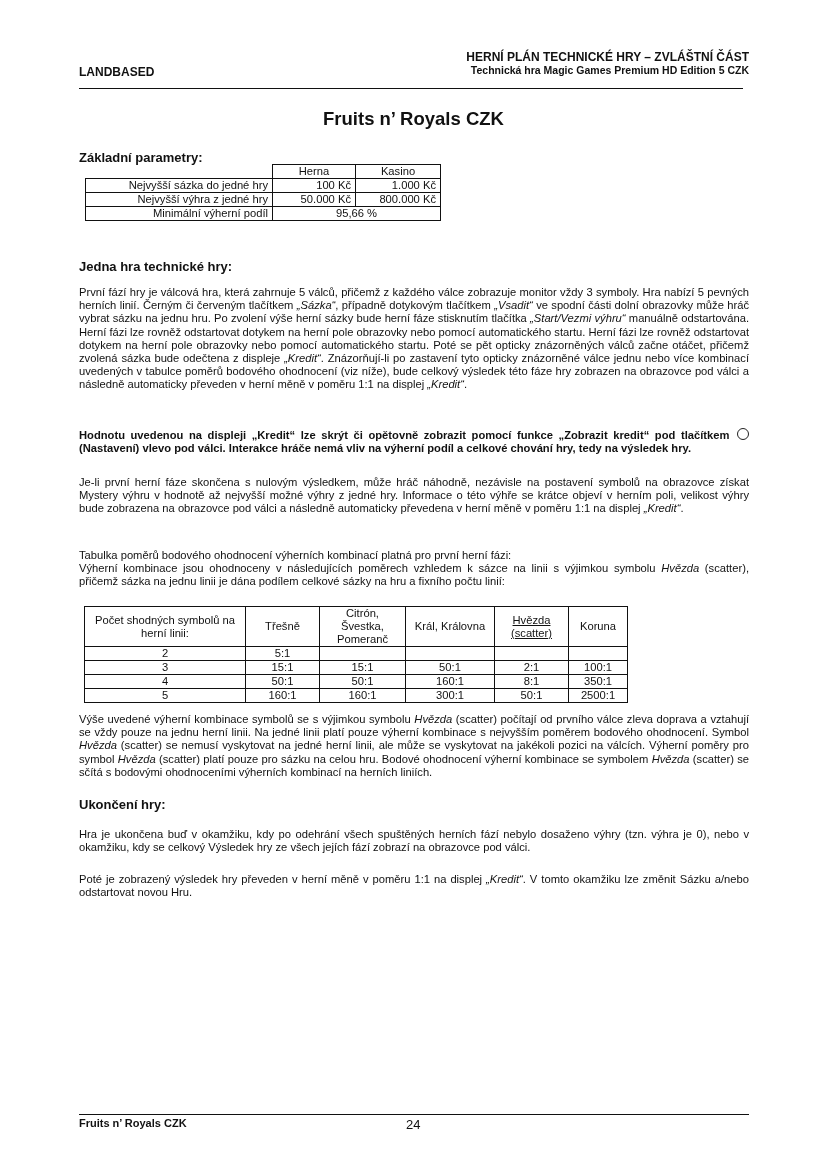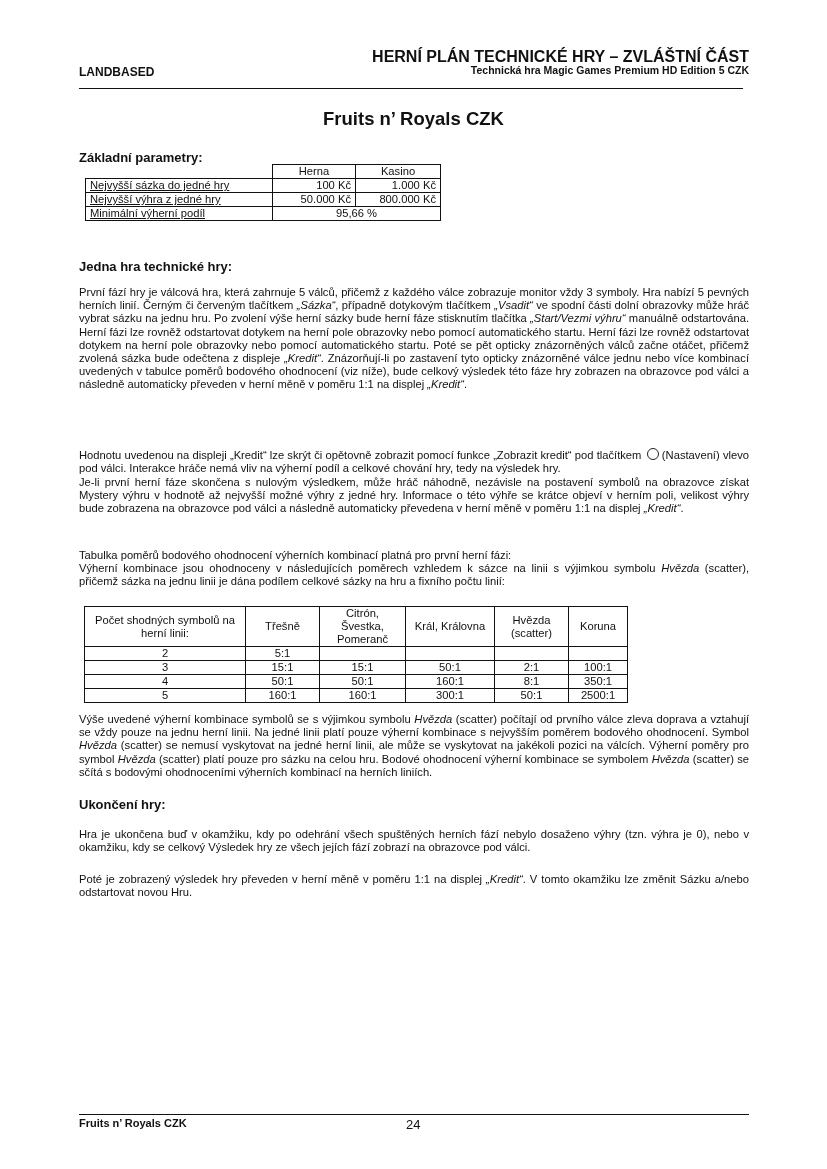--- a/index.html
+++ b/index.html
@@ -1,46 +1,46 @@
 <!DOCTYPE html>
 <html><head>
 <meta charset="utf-8">
 <style>
   html, body { margin: 0; padding: 0; background: #ffffff; }
   body { width: 827px; height: 1169px; position: relative; overflow: hidden;
          font-family: "Liberation Sans", sans-serif; color: #111; }
   .hdr-left { position: absolute; left: 79px; top: 65px; font-size: 12px; font-weight: bold; }
   .hdr-right { position: absolute; right: 78px; top: 50px; text-align: right; font-weight: bold; }
-  .hdr-right .l1 { font-size: 16px; line-height: 14px; }
+  .hdr-right .l1 { font-size: 12px; line-height: 14px; }
   .hdr-right .l2 { font-size: 10.5px; line-height: 13px; }
   .hdr-rule { position: absolute; left: 79px; right: 84px; top: 88px; border-top: 1px solid #111; }
   .title { position: absolute; left: 0; width: 827px; top: 108px; text-align: center; font-size: 18.5px; font-weight: bold; }
   .h2 { position: absolute; left: 79px; font-size: 13px; font-weight: bold; }
   .para { position: absolute; left: 79px; width: 670px; font-size: 11.2px; line-height: 13.2px; text-align: justify; }
   .para i { font-style: italic; }
   .gear { display: inline-block; width: 10px; height: 10px; border: 1.5px solid #222; border-radius: 50%; vertical-align: -1px; margin-left: 2px; }
 
   table { border-collapse: collapse; position: absolute; font-size: 11.2px; }
   td { border: 1px solid #111; padding: 0 4px; height: 13px; line-height: 13px; }
   .params { left: 85px; top: 164px; }
-  .params td.lbl { width: 178px; text-align: left; border-left: 1.5px solid #111; text-decoration: underline; }
+  .params td.lbl { width: 178px; text-align: right; border-left: 1.5px solid #111; }
   .params td.v { width: 74px; text-align: right; }
   .params td.v2 { width: 76px; text-align: right; }
   .params td.hd { text-align: center; border-top: 1.5px solid #111; margin-top: 25px; }
   .params td.nob { border: none; border-bottom: 1px solid #111; }
   .params td.c { text-align: center; }
 
   .pay { left: 84px; top: 606px; }
   .pay td { text-align: center; }
   .pay tr.head td { height: 28px; line-height: 13px; }
   .pay .c0 { width: 152px; }
   .pay .c1 { width: 65px; }
   .pay .c2 { width: 77px; }
   .pay .c3 { width: 80px; }
-  .pay .c4 { width: 65px; }
+  .pay .c4 { width: 65px; text-decoration: underline; }
   .pay .c5 { width: 50px; }
 
   .ftr-rule { position: absolute; left: 79px; right: 78px; top: 1114px; border-top: 1px solid #111; }
   .ftr-left { position: absolute; left: 79px; top: 1117px; font-size: 11px; font-weight: bold; }
   .ftr-page { position: absolute; left: 406px; top: 1117px; font-size: 13px; font-weight: normal; }
 </style>
 </head>
 <body>
 
 <div class="hdr-left">LANDBASED</div>
@@ -75,21 +75,21 @@
     <td class="lbl" style="border-bottom:1.5px solid #111;">Minimální výherní podíl</td>
     <td class="c" colspan="2" style="border-left:1.5px solid #111; border-right:1.5px solid #111; border-bottom:1.5px solid #111;margin-left:32px;">95,66 %</td>
   </tr>
 </tbody>
   </table>
 
 <div class="h2" style="top:259px;">Jedna hra technické hry:</div>
 
 <div class="para" style="top:286px;"><span>První fází hry je válcová hra, která zahrnuje 5 válců, přičemž z každého válce zobrazuje monitor vždy 3 symboly. Hra nabízí 5 pevných herních linií. Černým či červeným tlačítkem </span><i>„Sázka“</i><span>, případně dotykovým tlačítkem </span><i>„Vsadit“</i><span> ve spodní části dolní obrazovky může hráč vybrat sázku na jednu hru. Po zvolení výše herní sázky bude herní fáze stisknutím tlačítka </span><i>„Start/Vezmi výhru“</i><span> manuálně odstartována. Herní fázi lze rovněž odstartovat dotykem na herní pole obrazovky nebo pomocí automatického startu. Herní fázi lze rovněž odstartovat dotykem na herní pole obrazovky nebo pomocí automatického startu. Poté se pět opticky znázorněných válců začne otáčet, přičemž zvolená sázka bude odečtena z displeje </span><i>„Kredit“</i><span>. Znázorňují-li po zastavení tyto opticky znázorněné válce jednu nebo více kombinací uvedených v tabulce poměrů bodového ohodnocení (viz níže), bude celkový výsledek této fáze hry zobrazen na obrazovce pod válci a následně automaticky převeden v herní měně v poměru 1:1 na displej </span><i>„Kredit“</i><span>.</span></div>
 
-<div class="para" style="top:448px;"><span>Hodnotu uvedenou na displeji „Kredit“ lze skrýt či opětovně zobrazit pomocí funkce „Zobrazit kredit“ pod tlačítkem</span> <span class="gear"></span> <span>(Nastavení) vlevo pod válci. Interakce hráče nemá vliv na výherní podíl a celkové chování hry, tedy na výsledek hry.</span></div>
+<div class="para" style="top:428px;font-weight:bold;"><span>Hodnotu uvedenou na displeji „Kredit“ lze skrýt či opětovně zobrazit pomocí funkce „Zobrazit kredit“ pod tlačítkem</span> <span class="gear"></span> <span>(Nastavení) vlevo pod válci. Interakce hráče nemá vliv na výherní podíl a celkové chování hry, tedy na výsledek hry.</span></div>
 
 <div class="para" style="top:476px;"><span>Je-li první herní fáze skončena s nulovým výsledkem, může hráč náhodně, nezávisle na postavení symbolů na obrazovce získat Mystery výhru v hodnotě až nejvyšší možné výhry z jedné hry. Informace o této výhře se krátce objeví v herním poli, velikost výhry bude zobrazena na obrazovce pod válci a následně automaticky převedena v herní měně v poměru 1:1 na displej </span><i>„Kredit“</i><span>.</span></div>
 
 <div class="para" style="top:549px;"><div>Tabulka poměrů bodového ohodnocení výherních kombinací platná pro první herní fázi:</div><span>Výherní kombinace jsou ohodnoceny v následujících poměrech vzhledem k sázce na linii s výjimkou symbolu </span><i>Hvězda</i><span> (scatter), přičemž sázka na jednu linii je dána podílem celkové sázky na hru a fixního počtu linií:</span></div>
 
 <table class="pay">
   <tbody>
       <tr class="head">
     <td class="c0">Počet shodných symbolů na herní linii:</td>
     <td class="c1">Třešně</td>

